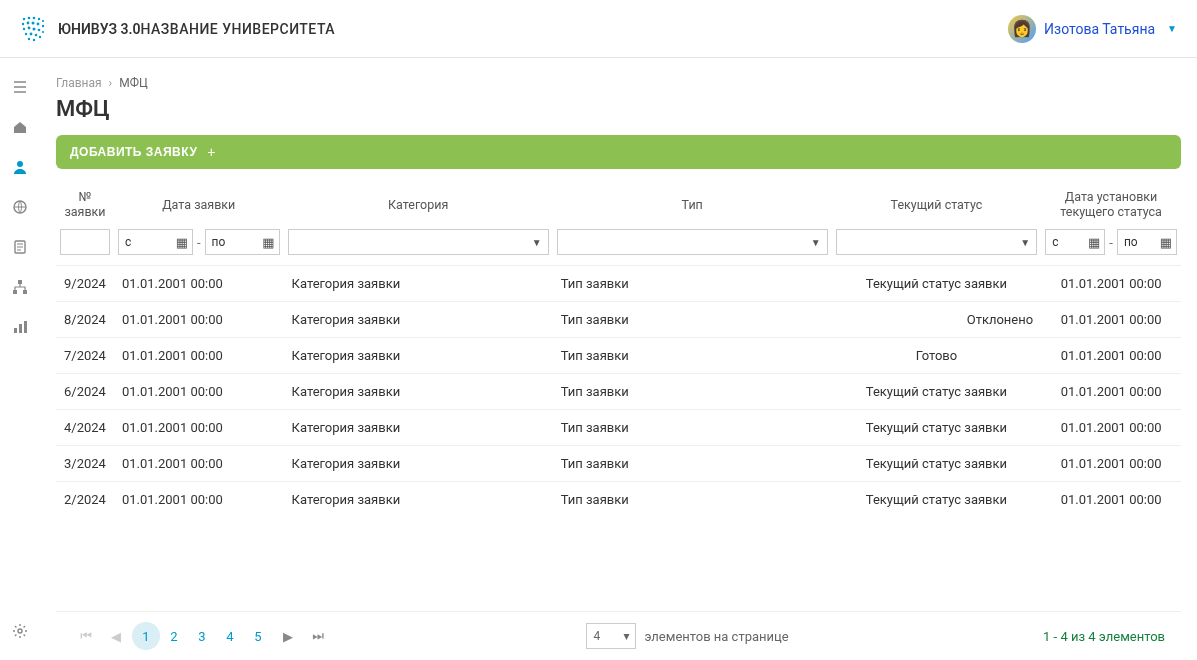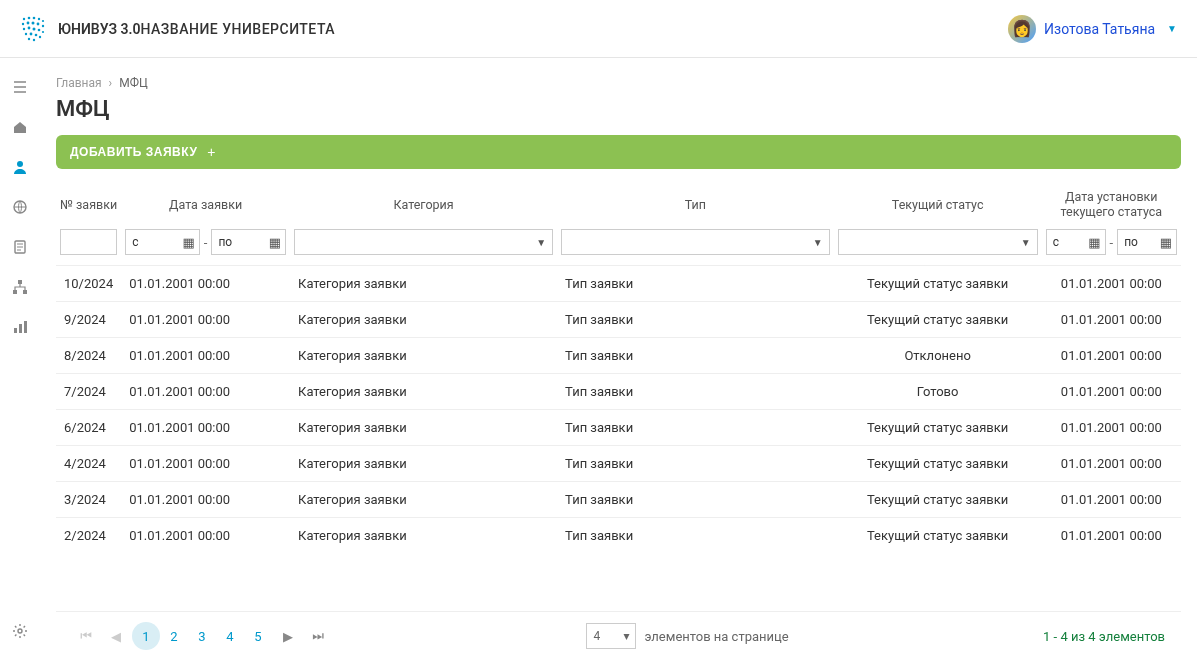--- a/index.html
+++ b/index.html
@@ -39,21 +39,21 @@
 .date-input { height: 26px; border: 1px solid #ccc; padding: 0 4px 0 6px; font-size: 12px; display: flex; align-items: center; gap: 4px; flex: 1; justify-content: space-between; }
 .date-input .cal-icon { font-size: 13px; color: #555; }
 .dash { color: #666; }
 .dropdown { height: 26px; border: 1px solid #ccc; width: 100%; display: flex; align-items: center; justify-content: flex-end; padding: 0 6px; font-size: 12px; }
 .dropdown .dd-arrow { color: #555; font-size: 10px; }
 
 tbody.data-body tr { border-top: 1px solid #eee; }
 tbody.data-body td { padding: 10px 8px; font-size: 13px; color: #333; vertical-align: middle; }
 tbody.data-body td.center { text-align: center; }
 .status-default { color: #333; text-align: center; }
-.status-rejected { color: #d9534f; text-align: center; }
+.status-rejected { color: #d9534f; text-align: right; }
 .status-ready { color: #5cb85c; text-align: center; }
 
 .pager { display: flex; align-items: center; padding: 10px 16px; border-top: 1px solid #eee; font-size: 13px; color: #666; }
 .pager-btns { display: flex; align-items: center; gap: 2px; }
 .pg-btn { width: 28px; height: 28px; display: flex; align-items: center; justify-content: center; cursor: pointer; color: #888; border-radius: 50%; font-size: 13px; }
 .pg-btn.num { color: #0099cc; }
 .pg-btn.current { background: #d9eef5; color: #0099cc; }
 .pg-btn.disabled { color: #ccc; cursor: default; }
 .pg-center { flex: 1; display: flex; align-items: center; justify-content: center; gap: 8px; }
 .page-size { width: 50px; height: 26px; border: 1px solid #ccc; display: flex; align-items: center; justify-content: space-between; padding: 0 6px; font-size: 12px; }
@@ -227,28 +227,20 @@
               <div class="date-input">
                     <span>по</span>
                     <span class="cal-icon">▦</span>
                   </div>
             </div>
           </td>
         </tr>
       </thead>
       <tbody class="data-body" id="tbody">
             <tr>
-              <td>10/2024</td>
-              <td>01.01.2001 00:00</td>
-              <td>Категория заявки</td>
-              <td>Тип заявки</td>
-              <td class="status-default">Текущий статус заявки</td>
-              <td class="center">01.01.2001 00:00</td>
-            </tr>
-            <tr>
               <td>9/2024</td>
               <td>01.01.2001 00:00</td>
               <td>Категория заявки</td>
               <td>Тип заявки</td>
               <td class="status-default">Текущий статус заявки</td>
               <td class="center">01.01.2001 00:00</td>
             </tr>
             <tr>
               <td>8/2024</td>
               <td>01.01.2001 00:00</td>

